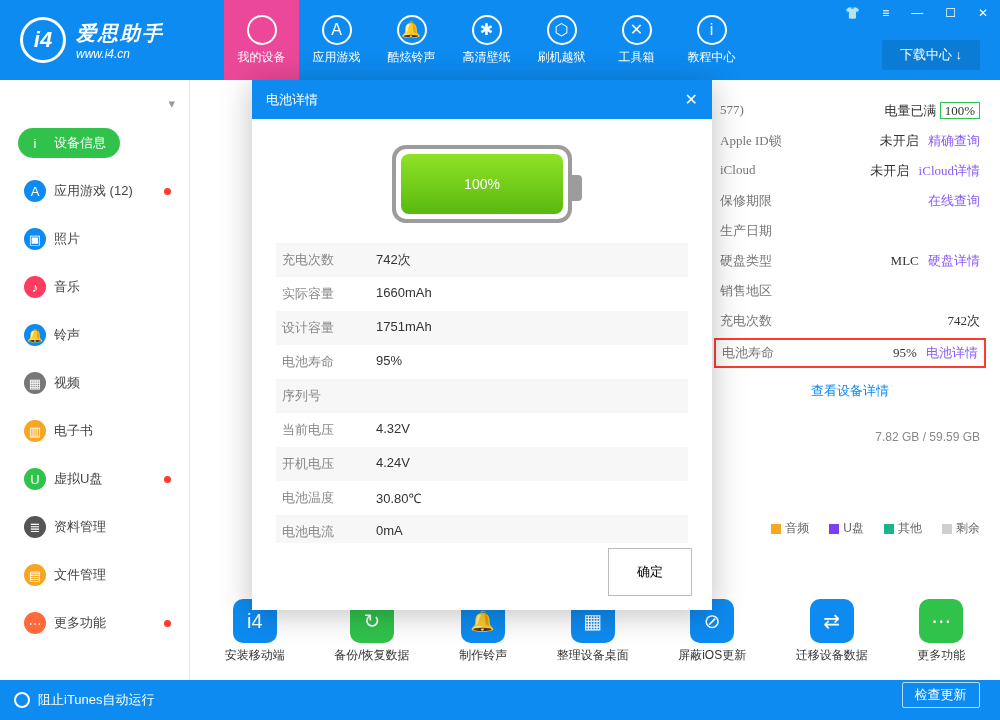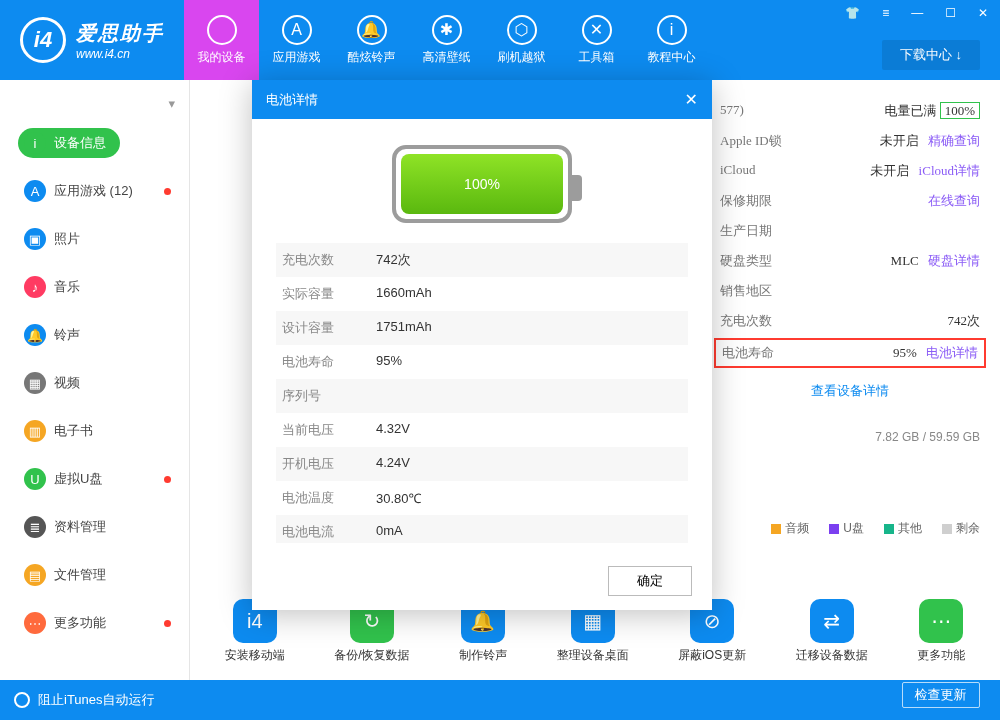--- a/index.html
+++ b/index.html
@@ -7,21 +7,21 @@
   
   
   .header { background: #0d8bf0; height: 80px; display: flex; align-items: center; position: relative; }
   .logo-area { display: flex; align-items: center; padding: 0 20px; color: #fff; }
   .logo-icon { width: 46px; height: 46px; border: 3px solid #fff; border-radius: 50%; display: flex; align-items: center; justify-content: center; font-size: 22px; font-weight: bold; font-style: italic; }
   .logo-text { margin-left: 10px; font-style: italic; }
   .logo-text .cn { font-size: 20px; font-weight: bold; letter-spacing: 2px; }
   .logo-text .url { font-size: 12px; }
   .nav { display: flex; height: 100%; }
   .nav-item { width: 75px; display: flex; flex-direction: column; align-items: center; justify-content: center; color: #fff; cursor: pointer; }
-  .nav-item.active { background: #d946ef; }
+  .nav-item.active { background: #ec4899; margin-left: 40px; }
   .nav-icon { width: 30px; height: 30px; border: 2px solid #fff; border-radius: 50%; display: flex; align-items: center; justify-content: center; margin-bottom: 4px; font-size: 16px; }
   .nav-label { font-size: 12px; }
   .win-controls { position: absolute; top: 4px; right: 6px; display: flex; gap: 10px; color: #fff; font-size: 12px; }
   .win-btn { cursor: pointer; padding: 2px 6px; }
   .dl-center { position: absolute; top: 40px; right: 20px; background: #0b7cd6; color: #fff; padding: 6px 18px; font-size: 13px; border-radius: 2px; cursor: pointer; }
 
   
   .main { display: flex; height: 600px; }
   .sidebar { width: 190px; border-right: 1px solid #e5e5e5; background: #fff; padding-top: 8px; }
   .device-row { display: flex; align-items: center; padding: 8px 14px; color: #666; }
@@ -62,21 +62,21 @@
   .battery-vis { display: flex; justify-content: center; align-items: center; padding: 26px 0 20px; }
   .battery-body { width: 180px; height: 78px; border: 4px solid #9c9c9c; border-radius: 14px; padding: 5px; display: flex; position: relative; background:#fff; }
   .battery-fill { flex: 1; background: linear-gradient(#8fe326, #5ab80f); border-radius: 8px; display: flex; align-items: center; justify-content: center; color: #fff; font-size: 14px; }
   .battery-cap { position: absolute; right: -14px; top: 26px; width: 10px; height: 26px; background: #9c9c9c; border-radius: 0 4px 4px 0; }
   .detail-list { padding: 0 24px; max-height: 300px; overflow: hidden; }
   .d-row { display: flex; padding: 8px 0; font-size: 13px; }
   .d-row:nth-child(odd) { background: #f7f7f7; }
   .d-row .dk { width: 100px; color: #888; padding-left: 6px; }
   .d-row .dv { color: #333; }
   .modal-ft { position: absolute; bottom: 14px; right: 20px; }
-  .ok-btn { border: 1px solid #bbb; background: #fff; padding: 5px 28px; cursor: pointer; font-size: 13px; }
+  .ok-btn { border: 1px solid #bbb; background: #fff; padding: 14px 28px; cursor: pointer; font-size: 13px; }
 
   
   .footer { position: absolute; bottom: 0; left: 0; right: 0; height: 40px; background: #0d8bf0; color: #fff; display: flex; align-items: center; padding: 0 14px; font-size: 13px; }
   .ft-left { display: flex; align-items: center; gap: 8px; }
   .ft-circle { width: 16px; height: 16px; border: 2px solid #fff; border-radius: 50%; }
   .ft-right { margin-left: auto; display: flex; align-items: center; gap: 12px; flex-direction: column; }
   .ft-btn { border: 1px solid rgba(255,255,255,.7); padding: 3px 12px; border-radius: 2px; cursor: pointer; }
   .chev { margin-left: auto; color: #999; }
 </style>
 </head>

